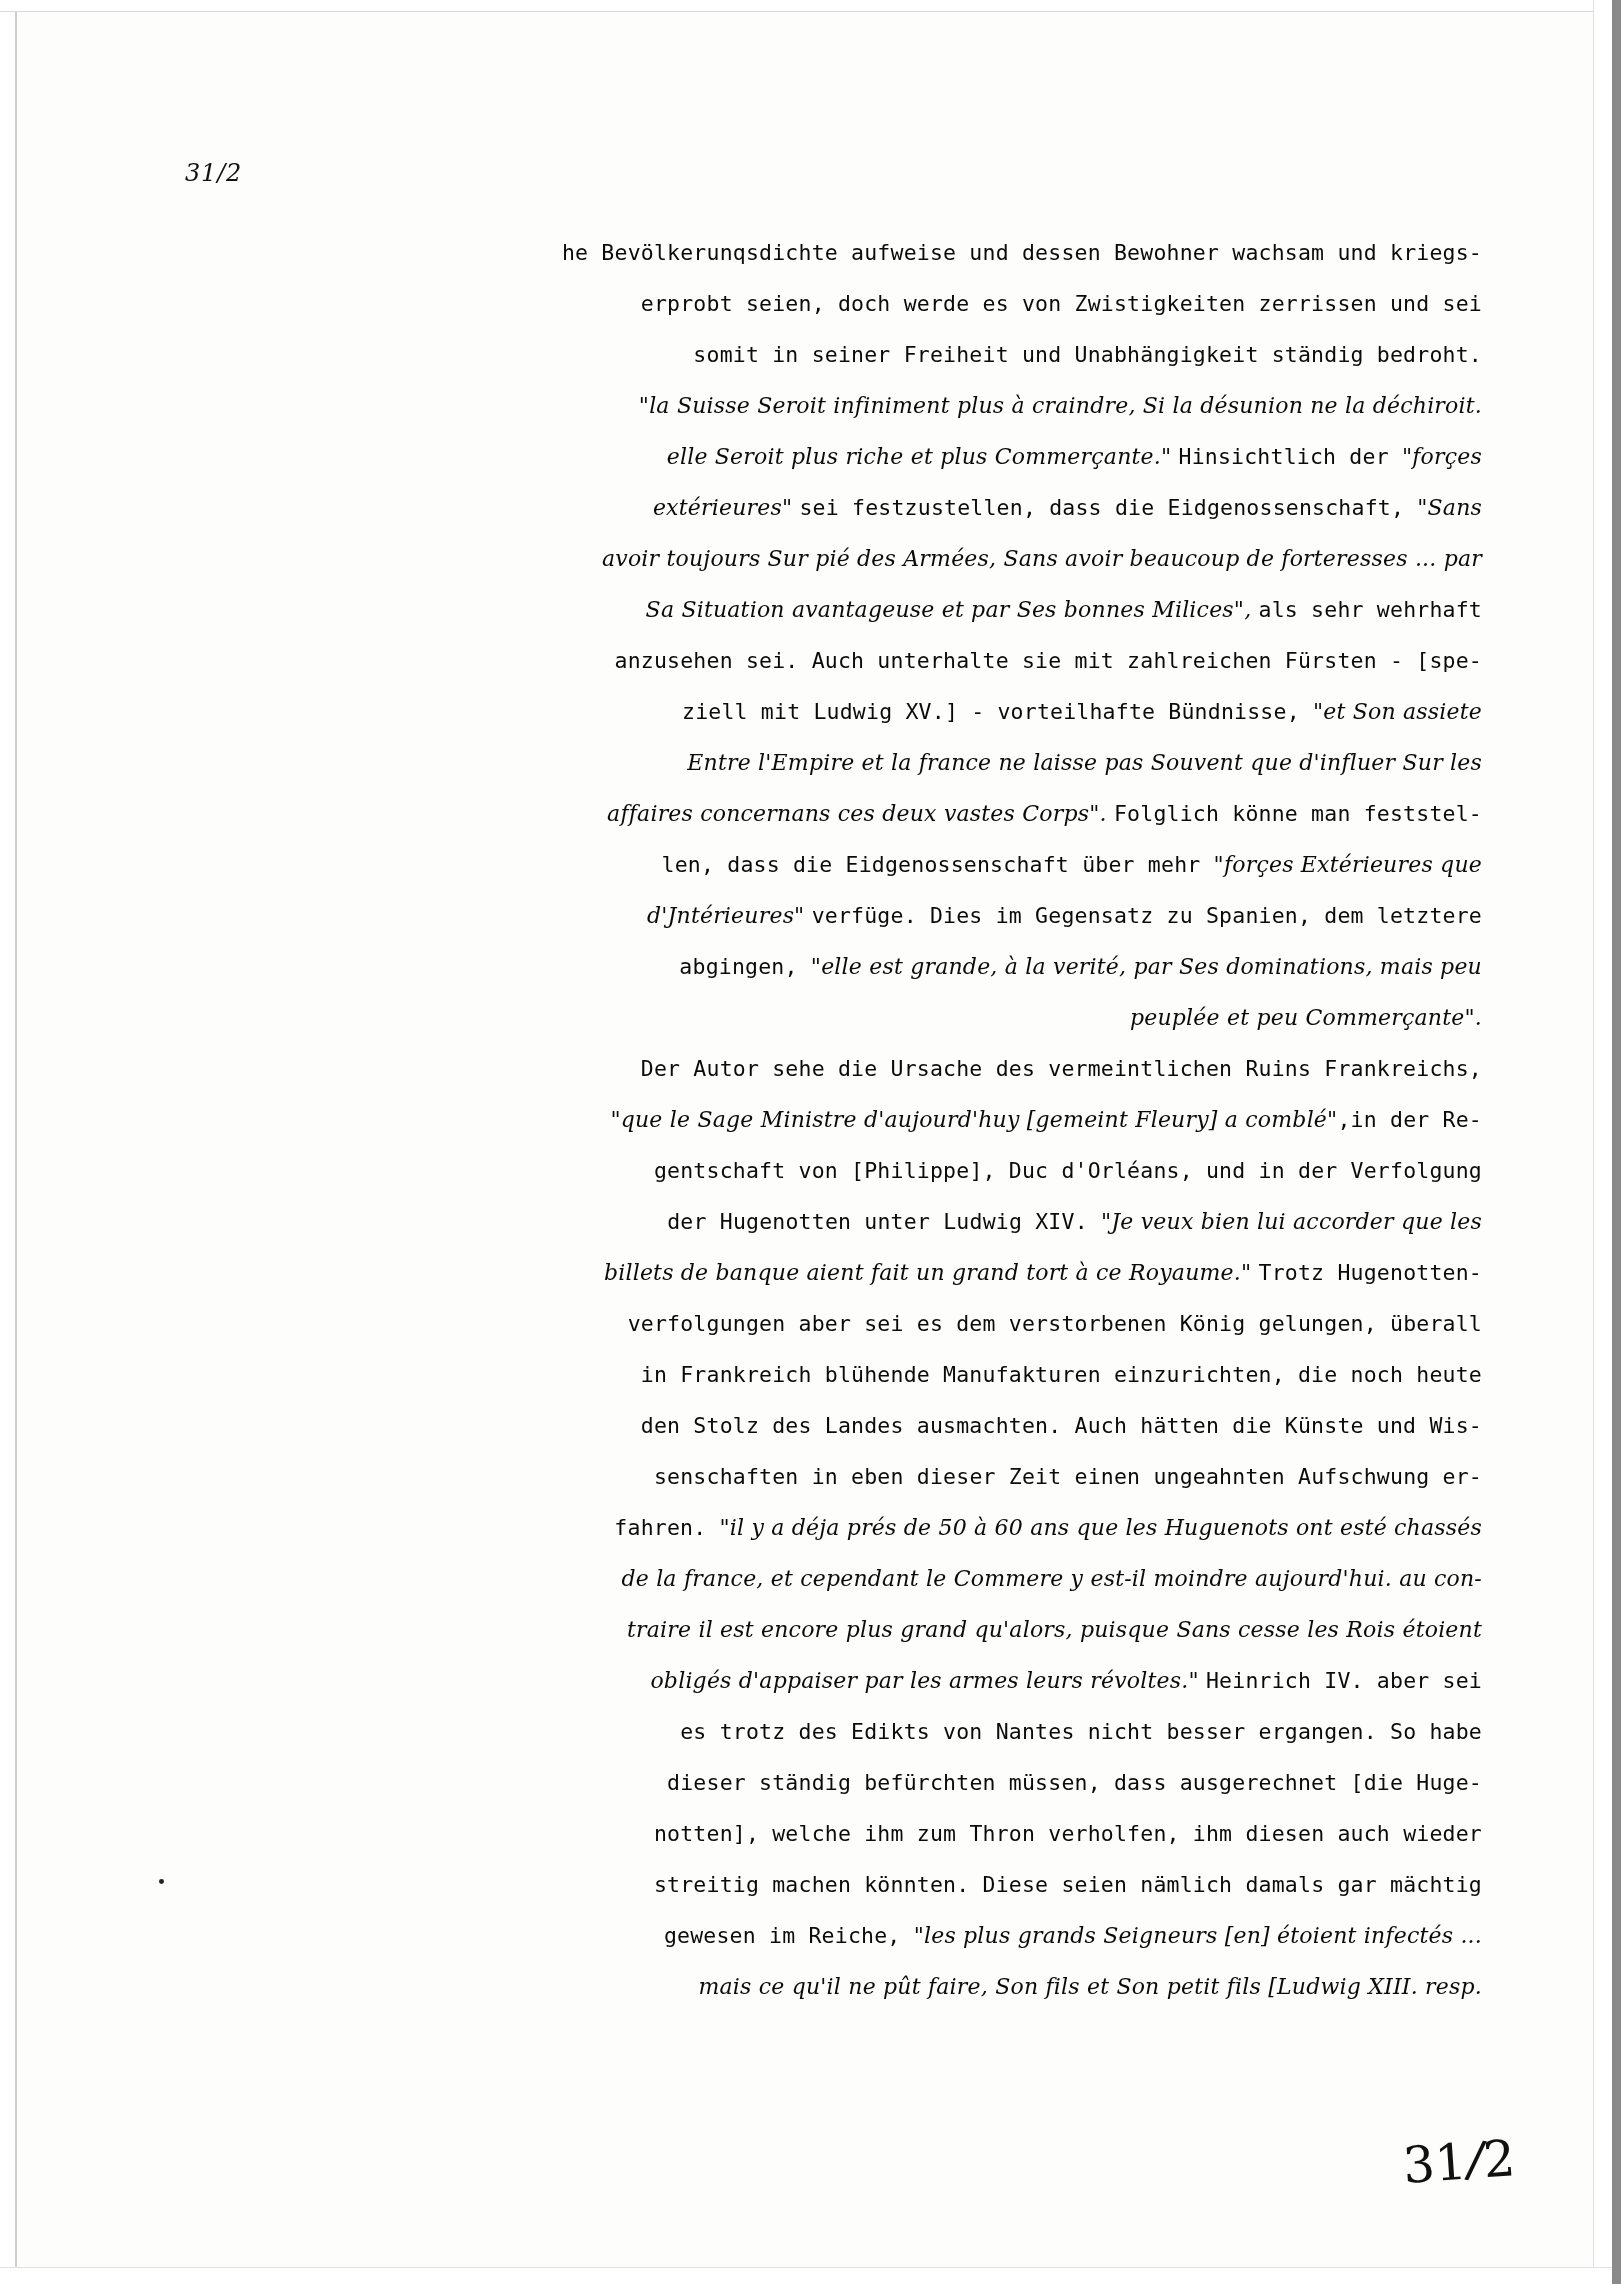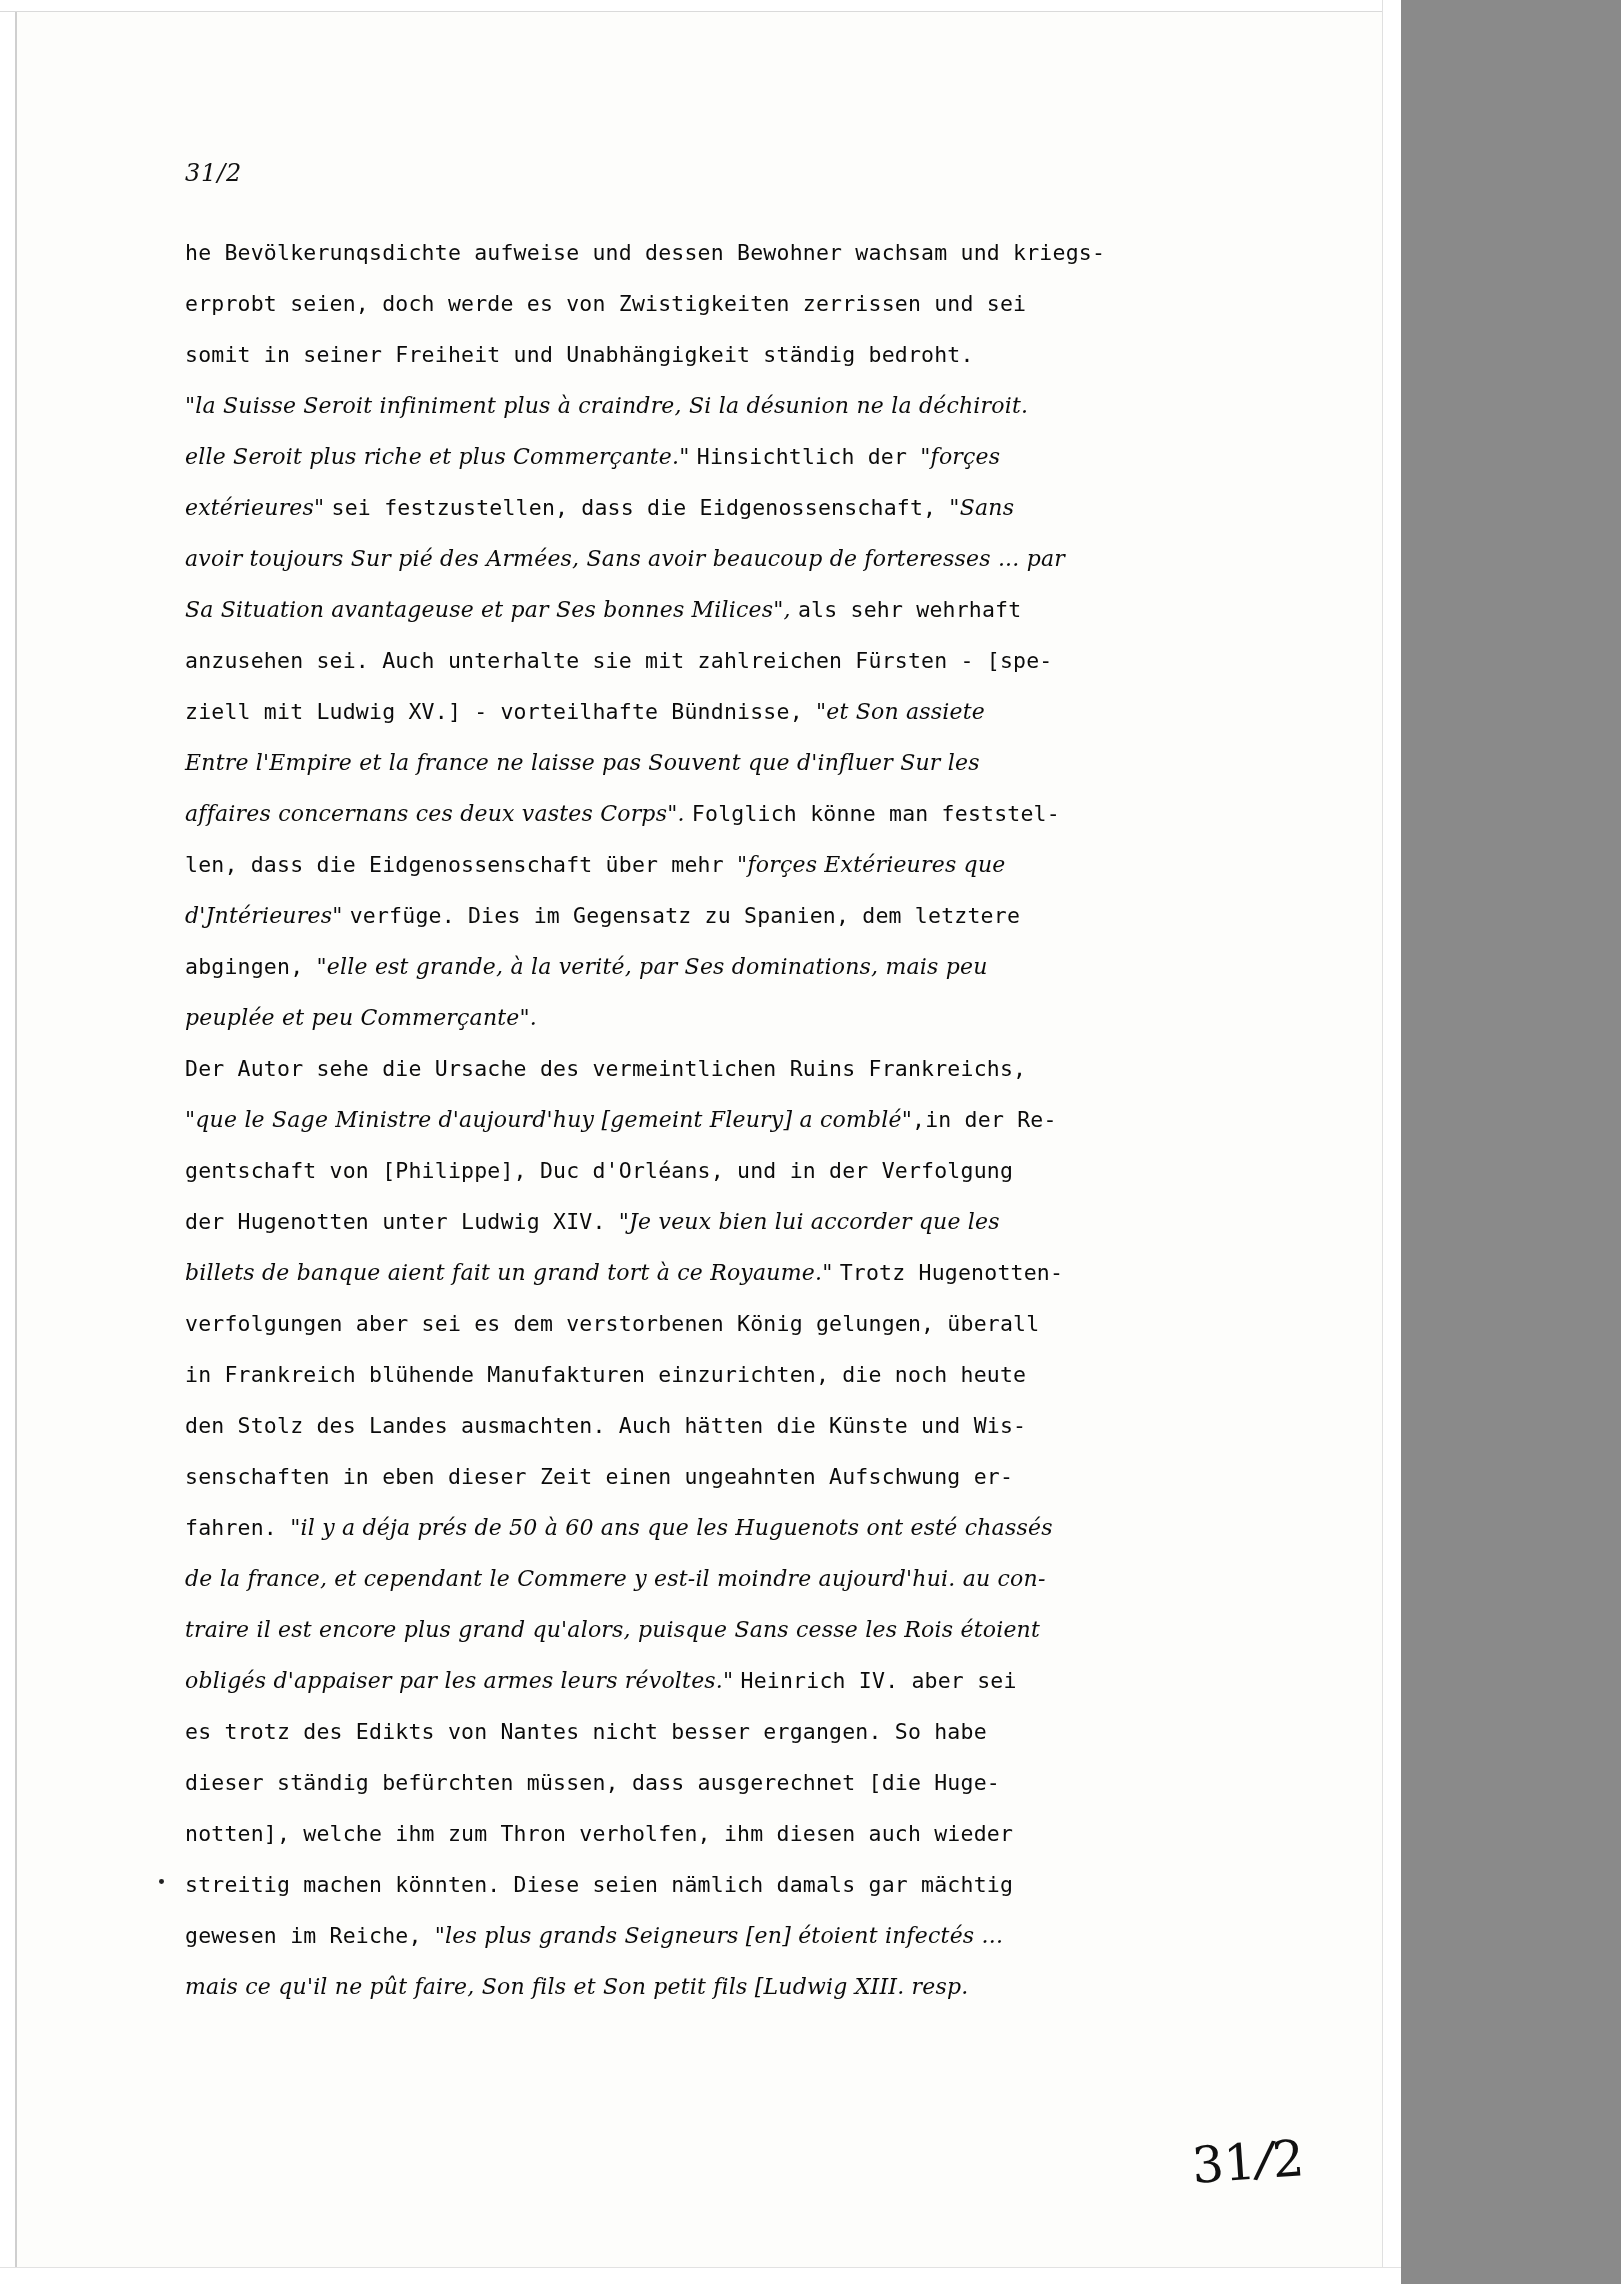--- a/index.html
+++ b/index.html
@@ -2,21 +2,21 @@
 <html style="font-size:13px"><head>
 <meta charset="utf-8">
 <style>
   html, body {
     margin: 0;
     padding: 0;
     background: #8a8a8a;
   }
   .page {
     position: relative;
-    width: 1401px;
+    width: 1612px;
     height: 2284px;
     background: #fdfdfb;
     box-sizing: border-box;
     overflow: hidden;
     font-family: "DejaVu Sans Mono", monospace;
   }
   
   .scan-edge-left {
     position: absolute;
     left: 0; top: 0;
@@ -64,20 +64,21 @@
     width: 1297px;
     font-size: 21.5px;
     line-height: 51px;
     color: #0b0b0b;
     letter-spacing: 0.2px;
     white-space: pre-wrap;
   }
   .body-text .ln {
     display: block;
     white-space: pre;
+    text-align: right;
   }
   .rm { font-family: "DejaVu Sans Mono", monospace; }
   .it {
     font-family: "DejaVu Serif", serif;
     font-style: italic;
     font-size: 22px;
     letter-spacing: 0.2px;
   }
 
   .folio-bottom {

